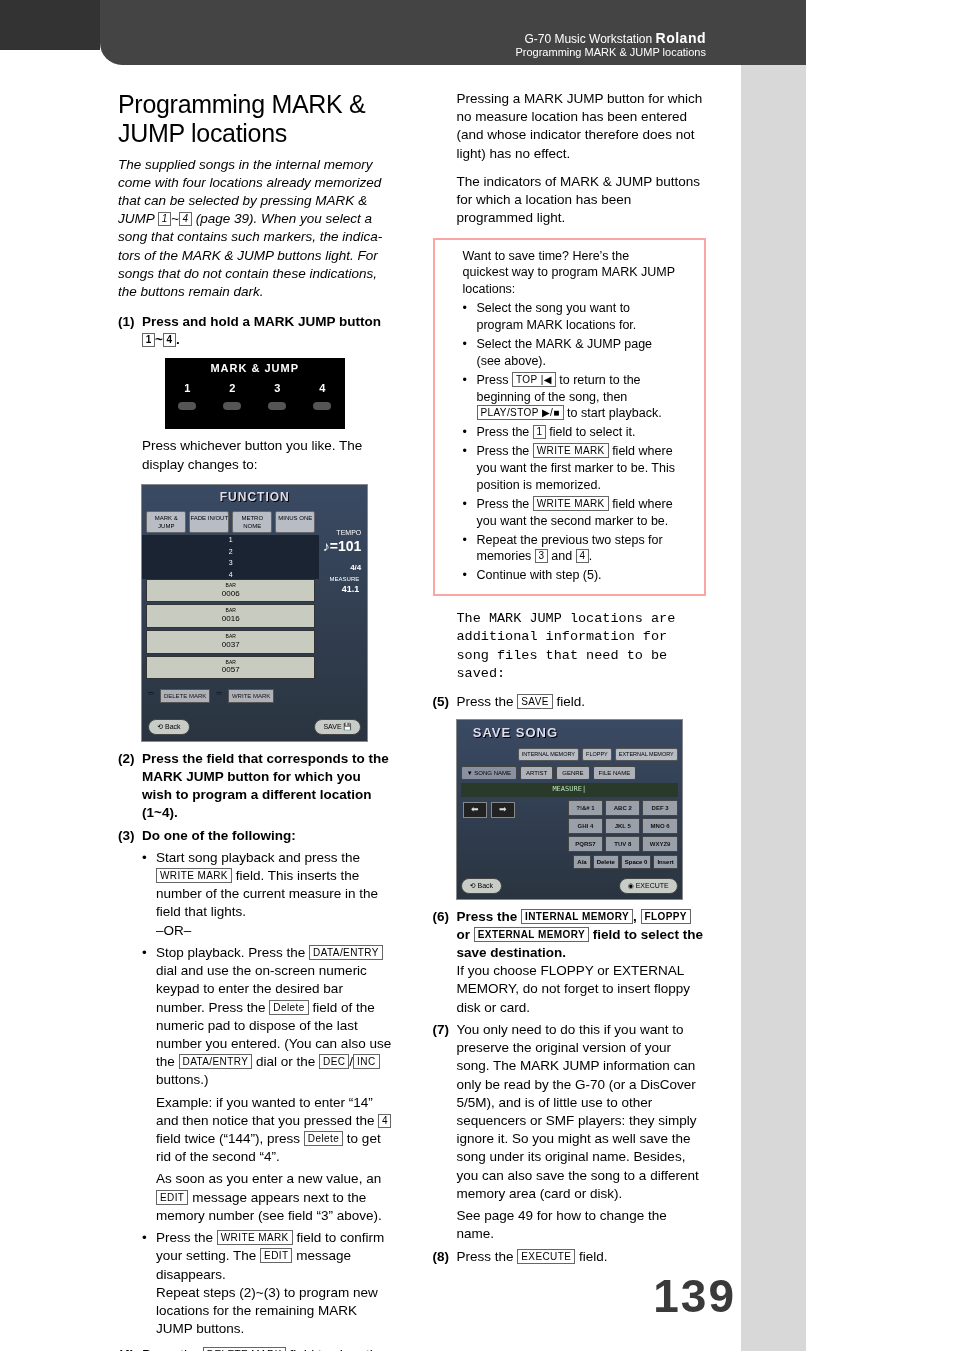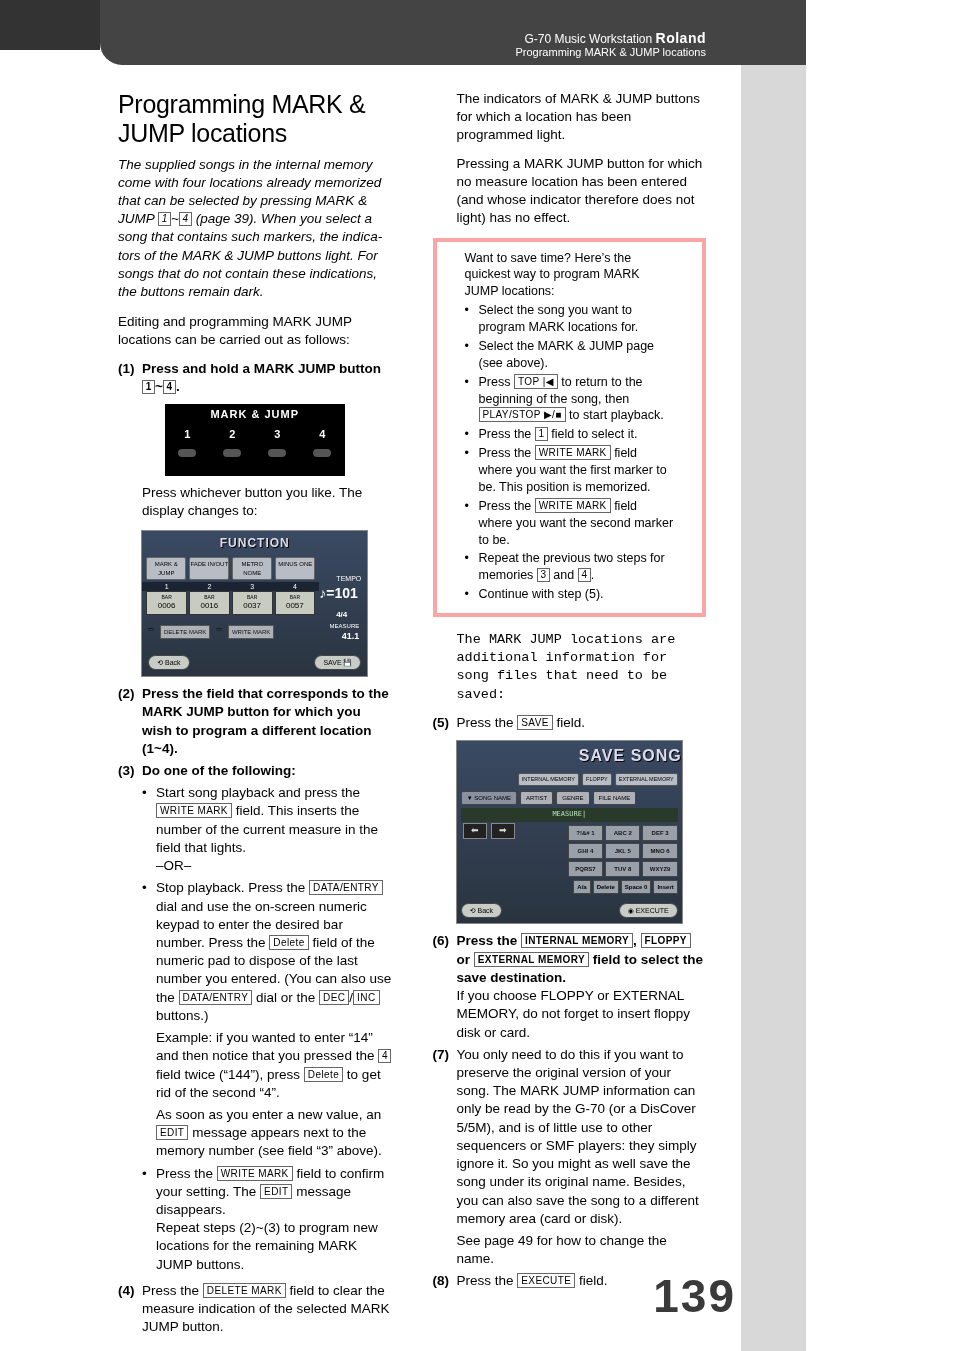--- a/index.html
+++ b/index.html
@@ -200,20 +200,21 @@
     border: 1px solid #666;
     font-size: 6px;
     text-align: center;
     padding: 2px 0;
     border-radius: 2px;
   }
   .function-panel .val-header, .function-panel .val-row {
     display: flex;
     padding: 0 4px;
     gap: 2px;
+    flex-direction: column;
   }
   .function-panel .vh {
     flex: 1;
     color: #fff;
     font-size: 7px;
     text-align: center;
   }
   .function-panel .val {
     flex: 1;
     background: #c8ccc0;
@@ -226,21 +227,21 @@
     text-align: right;
     color: #fff;
     font-size: 7px;
     padding: 1px 6px 0 0;
   }
   .function-panel .tempo-val {
     color: #fff;
     font-size: 14px;
     font-weight: bold;
     text-align: right;
-    padding-right: 20px;
+    padding-right: 6px;
   }
   .function-panel .measure-lbl {
     color: #fff;
     font-size: 6px;
     text-align: right;
     padding-right: 8px;
   }
   .function-panel .measure-val {
     color: #fff;
     font-size: 9px;
@@ -275,43 +276,43 @@
   .fn-layout {
     display: flex;
   }
   .fn-main { flex: 1; }
   .fn-side {
     width: 48px;
     padding-top: 18px;
   }
 
   .tip-box {
-    border: 4px solid #fca5a5;
+    border: 2px solid #fca5a5;
     padding: 8px 28px;
     margin: 10px 0 14px 0;
     font-size: 12.5px;
     line-height: 1.35;
   }
   .tip-box .bullet { margin: 2px 0; }
 
   .save-panel {
     display: inline-block;
     width: 225px;
     border: 1px solid #888;
     background: linear-gradient(#3a4a63, #2a3440);
     font-family: Arial, sans-serif;
     position: relative;
   }
   .save-panel .sp-title {
-    text-align: right;
+    text-align: left;
     color: #dde;
     font-weight: bold;
-    font-size: 16px;
+    font-size: 13px;
     letter-spacing: 1px;
-    padding: 4px 0;
+    padding: 4px 16px;
     text-shadow: 1px 1px 0 #000;
   }
   .save-panel .dest-row {
     display: flex;
     justify-content: flex-end;
     gap: 3px;
     padding: 2px 4px;
   }
   .save-panel .dest {
     background: #b8bcc4;
@@ -429,21 +430,20 @@
 
   <div class="content">
 
     <div class="col">
       <h2 class="title">Programming MARK &amp; JUMP loca­tions</h2>
 
       <p class="intro">
         <span>The supplied songs in the internal memory come with four locations already memorized that can be selected by pressing MARK &amp; JUMP </span><span class="numbox">1</span><span>~</span><span class="numbox">4</span><span> (page 39). When you select a song that contains such markers, the indica­tors of the MARK &amp; JUMP buttons light. For songs that do not contain these indications, the buttons remain dark.</span>
       </p>
 
-      <p>Editing and programming MARK JUMP locations can be carried out as follows:</p>
 
       <div class="step">
         <div class="step-num">(1)</div>
         <div class="step-body">
           <span class="heading">
             <span>Press and hold a MARK JUMP button </span><span class="numbox">1</span><span>~</span><span class="numbox">4</span><span>.</span>
           </span>
         </div>
       </div>
 
@@ -565,22 +565,22 @@
 
       <div class="step">
         <div class="step-num">(4)</div>
         <div class="step-body heading">
           <span>Press the </span><span class="keycap">DELETE&nbsp;MARK</span><span> field to clear the measure indication of the selected MARK JUMP button.</span>
         </div>
       </div>
     </div>
 
     <div class="col">
+      <p style="margin-left:24px;">Pressing a MARK JUMP button for which no measure location has been entered (and whose indicator therefore does not light) has no effect.</p>
       <p style="margin-left:24px;">The indicators of MARK &amp; JUMP buttons for which a location has been programmed light.</p>
-      <p style="margin-left:24px;">Pressing a MARK JUMP button for which no measure location has been entered (and whose indicator therefore does not light) has no effect.</p>
 
       <div class="tip-box">
         <div>Want to save time? Here’s the quickest way to program MARK JUMP locations:</div>
         <div class="bullet">
             <div class="dot">•</div>
             <div class="bbody">Select the song you want to program MARK locations for.</div>
           </div>
         <div class="bullet">
             <div class="dot">•</div>
             <div class="bbody">Select the MARK &amp; JUMP page (see above).</div>

